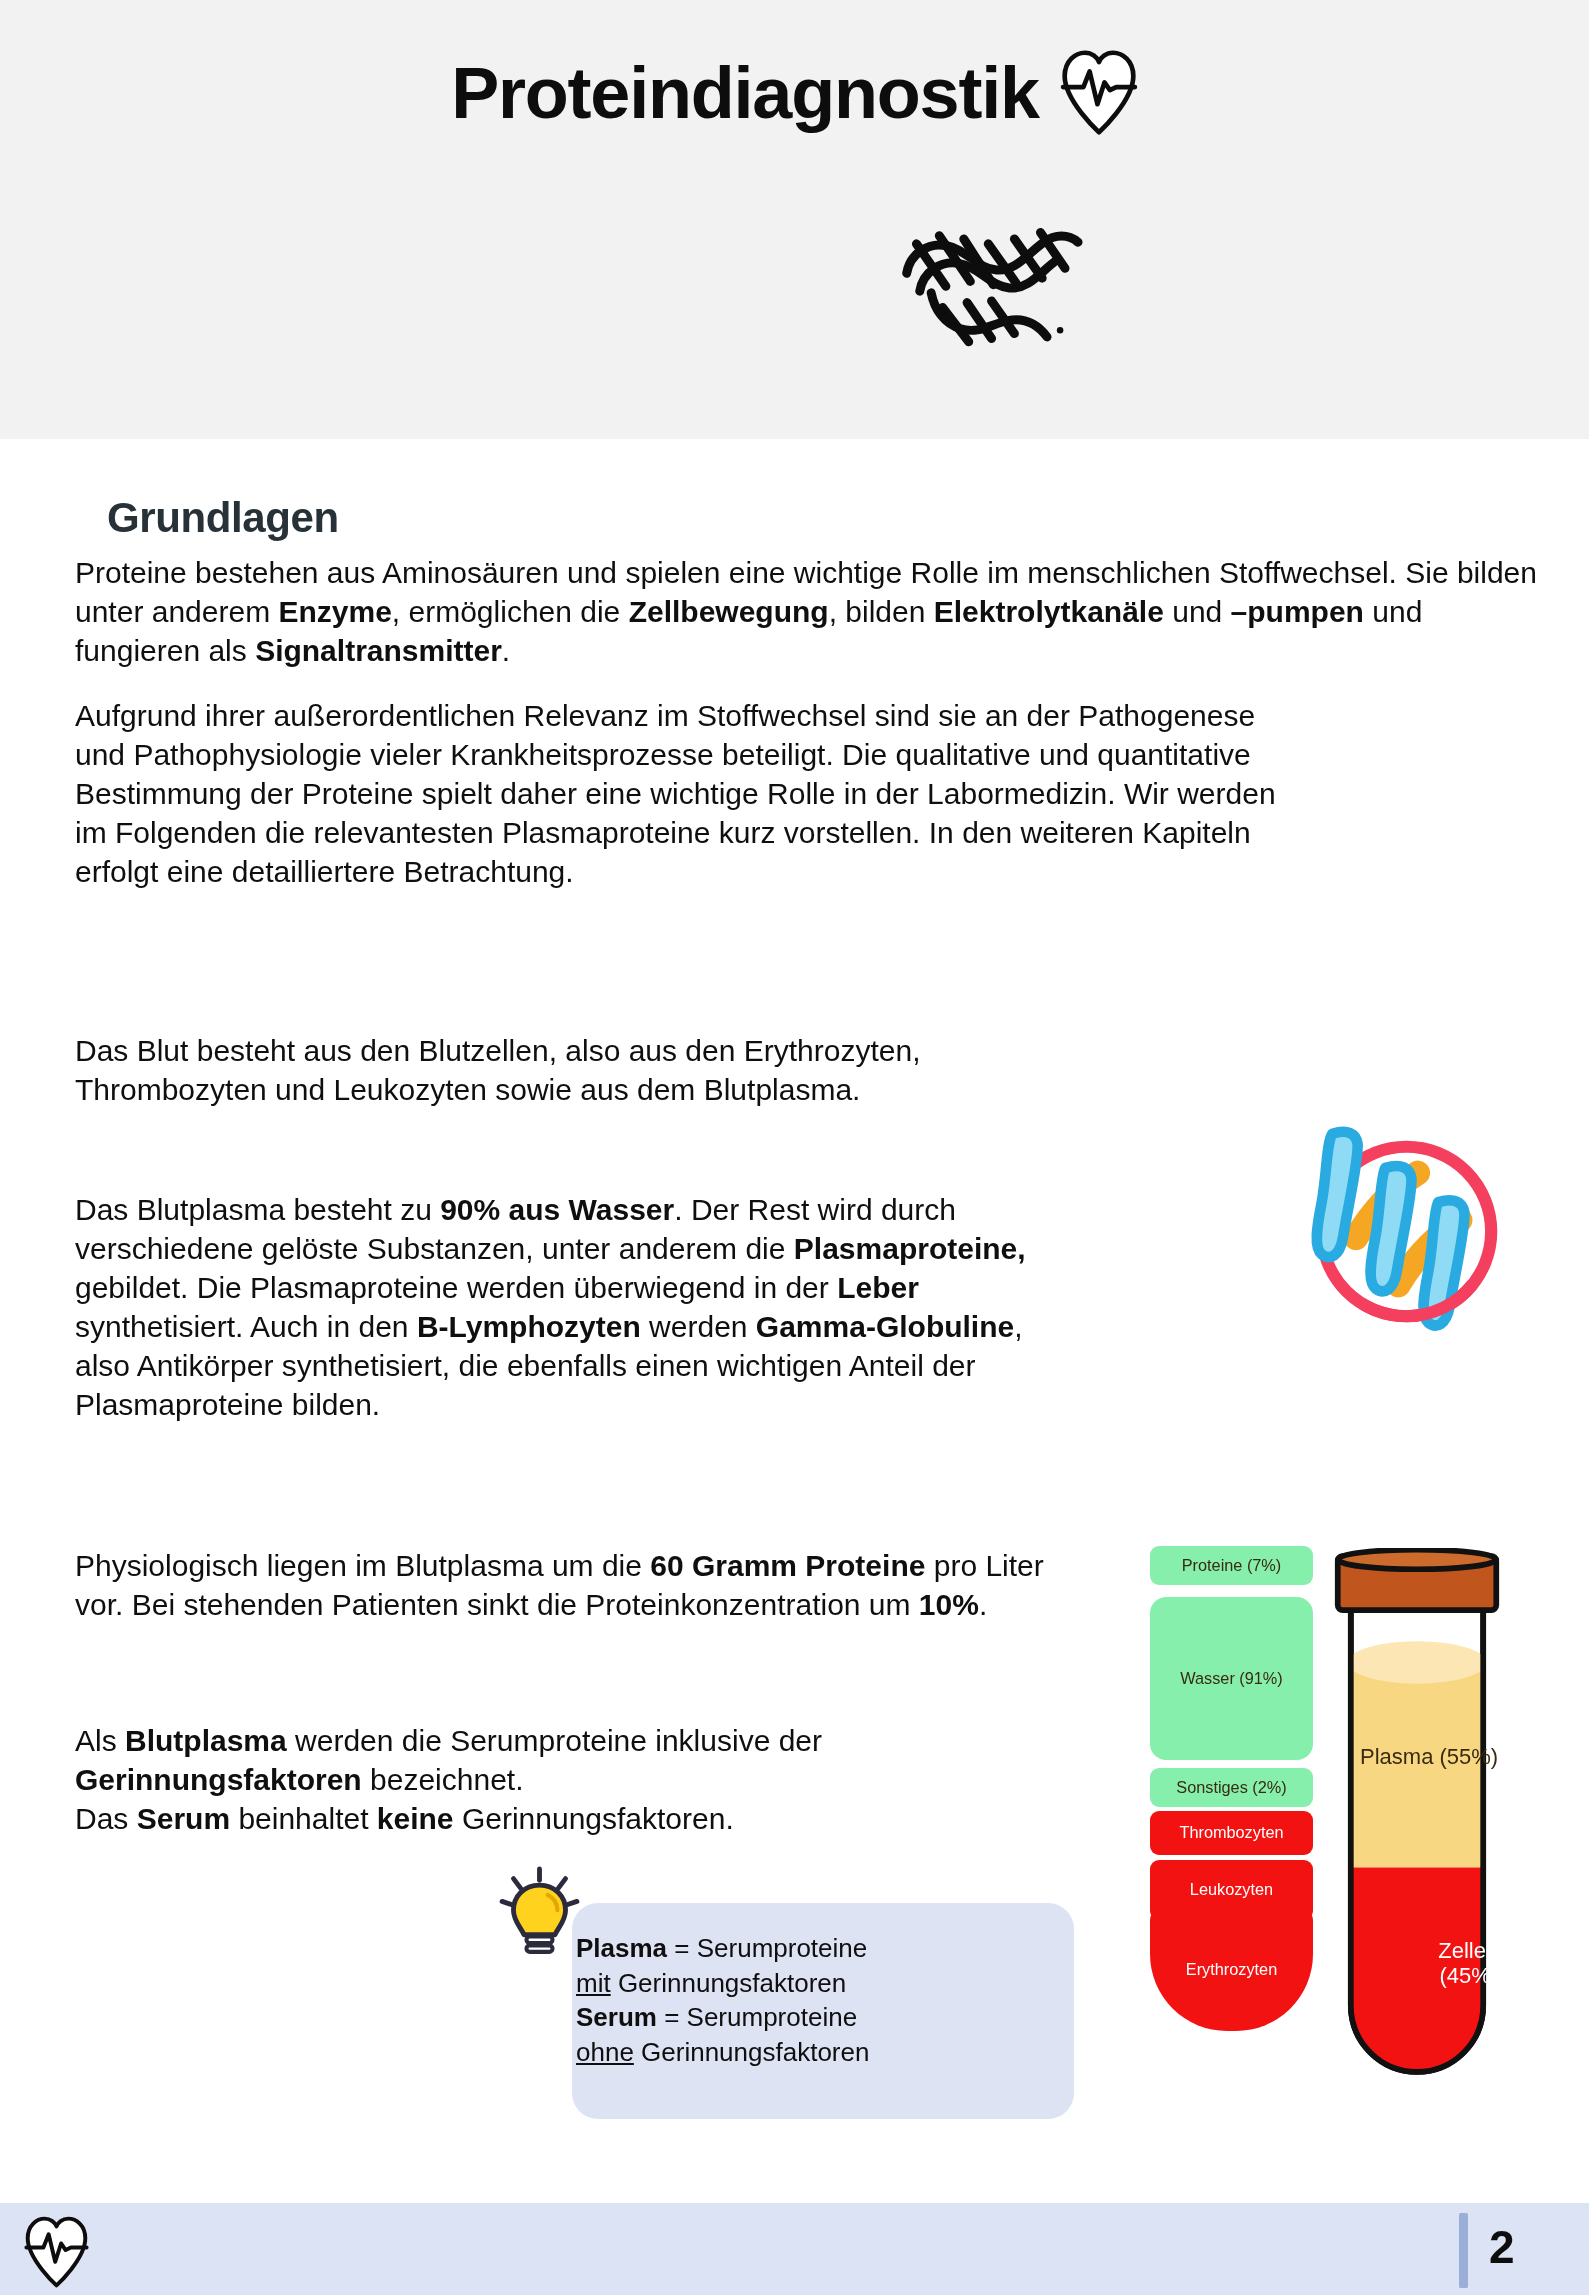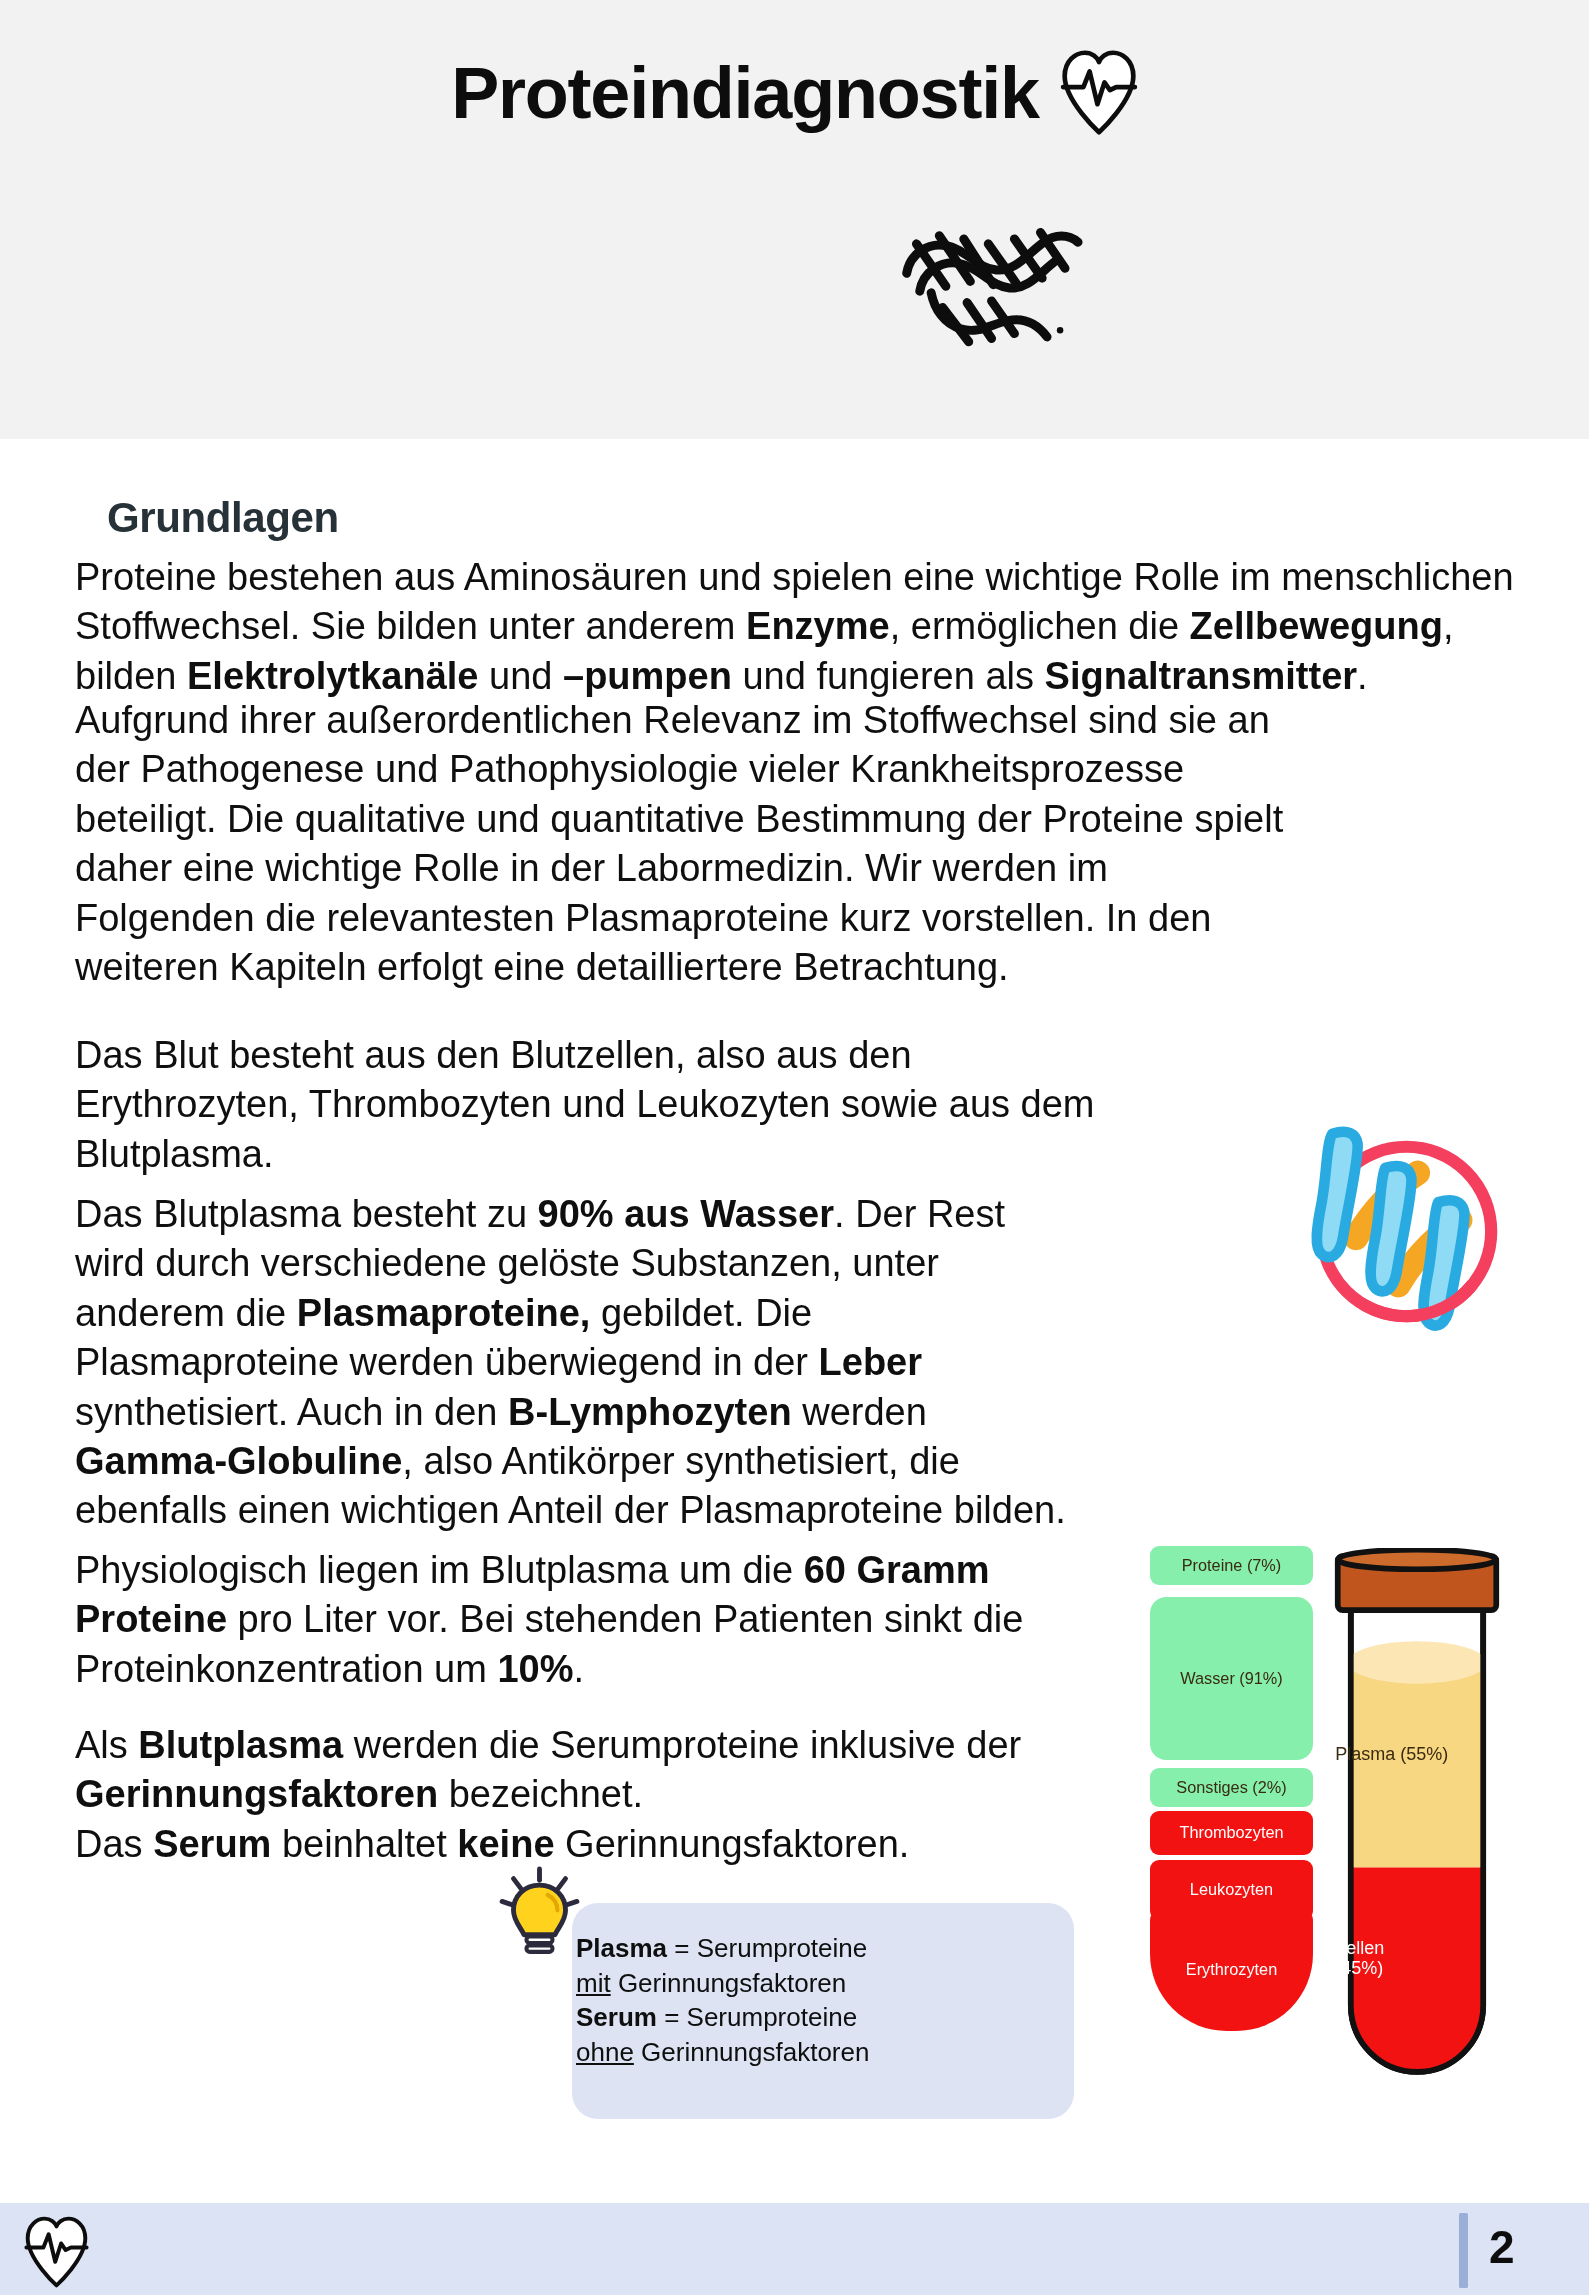--- a/index.html
+++ b/index.html
@@ -55,21 +55,21 @@
     height: 1715px;
   }
   .h2 {
     color: #263238;
     font-size: 42px;
     font-weight: 700;
     letter-spacing: -0.4px;
     margin: 0;
   }
   .para {
-    font-size: 38px;
+    font-size: 30px;
     line-height: 1.30;
     color: #0f0f0f;
     margin: 0;
   }
   .para b { font-weight: 700; }
 
   
   .sec-grundlagen-title { position: absolute; left: 59px; top: 55px; margin-left: 48px; }
   .sec-grundlagen-p1 { position: absolute; left: 75px; top: 114px; width: 1462px; }
   .sec-grundlagen-p2 { position: absolute; left: 75px; top: 257px; width: 1209px; }
@@ -115,22 +115,22 @@
   .box-sonstiges  { top: 222px; height: 39px;  border-radius: 9px; }
   .box-thrombo    { top: 265px; height: 44px;  border-radius: 9px; }
   .box-leuko      { top: 314px; height: 60px;  border-radius: 9px; }
   .box-erythro    { top: 363px; height: 122px; border-radius: 11.4px 11.4px 77px 77px; }
 
   .tube-wrap { position: absolute; left: 173px; top: 1.6px; width: 188px; height: 572px; }
   .tube-svg  { display: block; width: 188px; height: 572px; }
   .tube-label {
     position: absolute;
     width: 163px;
-    text-align: left;
-    font-size: 18px;
+    text-align: right;
+    font-size: 22px;
     line-height: 1.15;
     pointer-events: none;
   }
   .tube-label-plasma { left: 12.2px; top: 196px; color: #3a2b10; }
   .tube-label-cells  { left: 12.2px; top: 390px; color: #ffffff; }
 
   
   .tipbox {
     position: absolute;
     left: 572px; top: 1903px;

